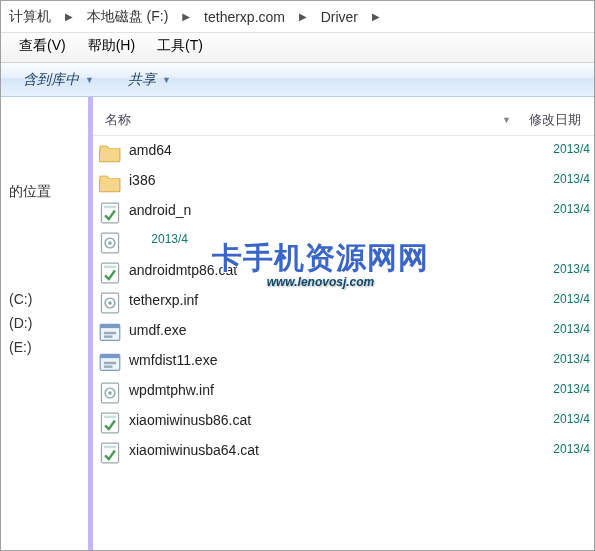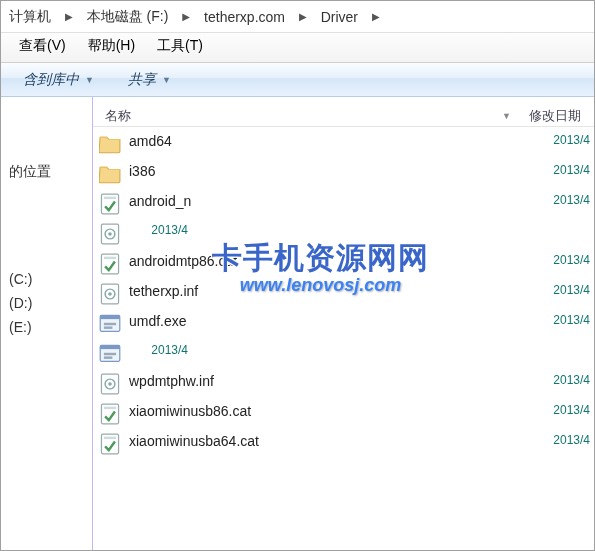--- a/index.html
+++ b/index.html
@@ -11,41 +11,41 @@
 
     .menubar { height: 30px; display: flex; align-items: flex-start; padding: 0 8px; background: linear-gradient(#fdfdfd, #f3f3f3); border-bottom: 1px solid #d0d0d0; font-size: 14px; }
     .menubar .menu-item { padding: 4px 10px; margin-right: 2px; }
 
     .toolbar { height: 34px; display: flex; align-items: center; padding: 0 10px; background: linear-gradient(#fafdff, #e6f0fb 45%, #d5e6f8 46%, #e8f2fd); border-bottom: 1px solid #b8cde2; font-size: 14px; color: #1a3b5d; }
     .toolbar .tool-item { display: flex; align-items: center; padding: 4px 12px; margin-right: 10px; font-style: italic; }
     .toolbar .dd { margin-left: 6px; font-size: 9px; color: #5a7a9a; }
 
     .content { display: flex; height: calc(551px - 32px - 30px - 34px); }
 
-    .nav-pane { width: 92px; border-right: 1px solid #c4b5fd; padding-top: 60px; font-size: 14px; color: #333; }
+    .nav-pane { width: 92px; border-right: 5px solid #c4b5fd; padding-top: 80px; font-size: 14px; color: #333; }
     .nav-pane .nav-item { padding: 6px 0 6px 8px; }
     .nav-pane .drives { margin-top: 80px; }
     .nav-pane .drive-item { padding: 4px 0 4px 8px; }
 
     .file-pane { flex: 1; display: flex; flex-direction: column; }
-    .headers { display: flex; align-items: center; height: 30px; border-bottom: 1px solid #e6e6e6; padding-top: 8px; font-size: 13px; color: #445; }
+    .headers { display: flex; align-items: center; height: 39px; border-bottom: 1px solid #e6e6e6; padding-top: 8px; font-size: 13px; color: #445; }
     .headers .col-name { flex: 1; padding-left: 12px; }
     .headers .col-date { width: 65px; text-align: left; }
     .headers .sort-dd { margin-left: auto; margin-right: 18px; color: #888; font-size: 9px; }
 
     .file-list { flex: 1; overflow: hidden; padding: 6px 0; }
     .file-row { display: flex; align-items: flex-start; height: 30px; padding-left: 6px; }
     .file-row .fname { flex: 1; padding-left: 2px; font-size: 14px; color: #222; white-space: nowrap; overflow: hidden; }
     .file-row .fdate { width: 65px; font-size: 12px; color: #0f766e; text-align: right; padding-right: 4px; }
 
     .icon { width: 22px; height: 22px; display: inline-flex; align-items: center; justify-content: center; margin-right: 6px; }
 
     .watermark { position: absolute; top: 238px; left: 212px; pointer-events: none; text-align: center; }
     .watermark .wm1 { font-size: 30px; font-weight: bold; color: #3a66c9; text-shadow: -1px -1px 0 #fff, 1px -1px 0 #fff, -1px 1px 0 #fff, 1px 1px 0 #fff; letter-spacing: 1px; }
-    .watermark .wm2 { font-size: 18px; color: #3b82f6; font-style: italic; font-weight: bold; text-shadow: 1px 1px 2px rgba(0,0,0,0.3); margin-top: -4px; }
+    .watermark .wm2 { font-size: 12px; color: #0c4a6e; font-style: italic; font-weight: bold; text-shadow: 1px 1px 2px rgba(0,0,0,0.3); margin-top: -4px; }
     .watermark .wm3 { font-size: 18px; color: #fff; font-style: italic; font-weight: bold; background: #3a8acc; padding: 1px 10px; border-radius: 10px; display: inline-block; border: 2px solid #fff; margin-top: -2px; }
   </style>
 </head>
 <body>
 
 <div class="breadcrumb">
   <span class="crumb">计算机</span>
   <span class="sep">▶</span>
   <span class="crumb">本地磁盘 (F:)</span>
   <span class="sep">▶</span>
@@ -169,20 +169,21 @@
         </div>
         <div class="file-row">
           <span class="icon">
             <svg viewBox="0 0 18 18">
               <rect x="1" y="2" width="16" height="13" rx="1" fill="#eef4fb" stroke="#7a9ac5"></rect>
               <rect x="1" y="2" width="16" height="3" fill="#7a9ac5"></rect>
               <rect x="4" y="8" width="10" height="2" fill="#9ab"></rect>
               <rect x="4" y="11" width="7" height="2" fill="#9ab"></rect>
             </svg>
           </span>
+          <span class="fname">wmfdist11.exe</span>
           <span class="fdate">2013/4</span>
         </div>
         <div class="file-row">
           <span class="icon">
             <svg viewBox="0 0 18 18">
               <rect x="2" y="1" width="14" height="16" rx="1" fill="#fff" stroke="#9aa"></rect>
               <circle cx="9" cy="9" r="4" fill="none" stroke="#8aa" stroke-width="1.2"></circle>
               <circle cx="9" cy="9" r="1.5" fill="#8aa"></circle>
             </svg>
           </span>

